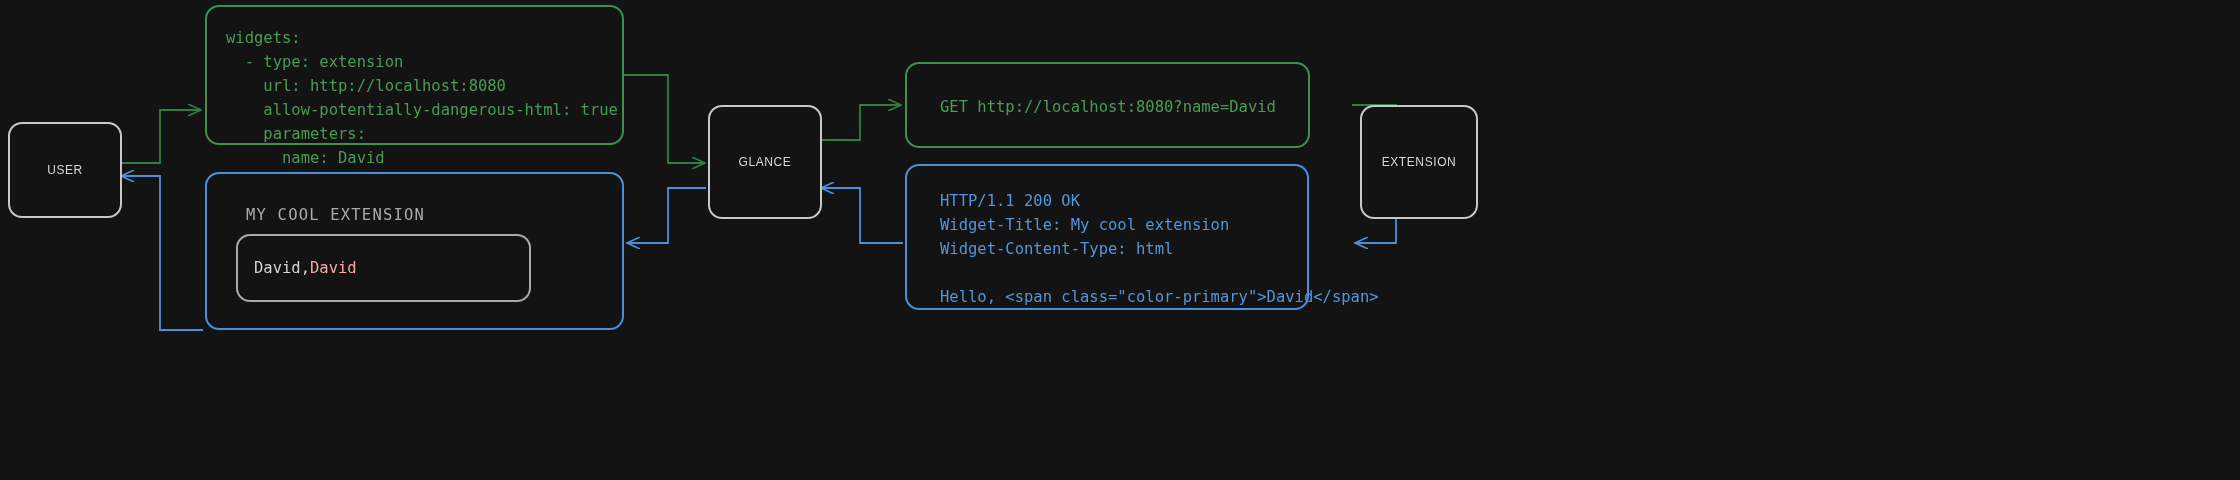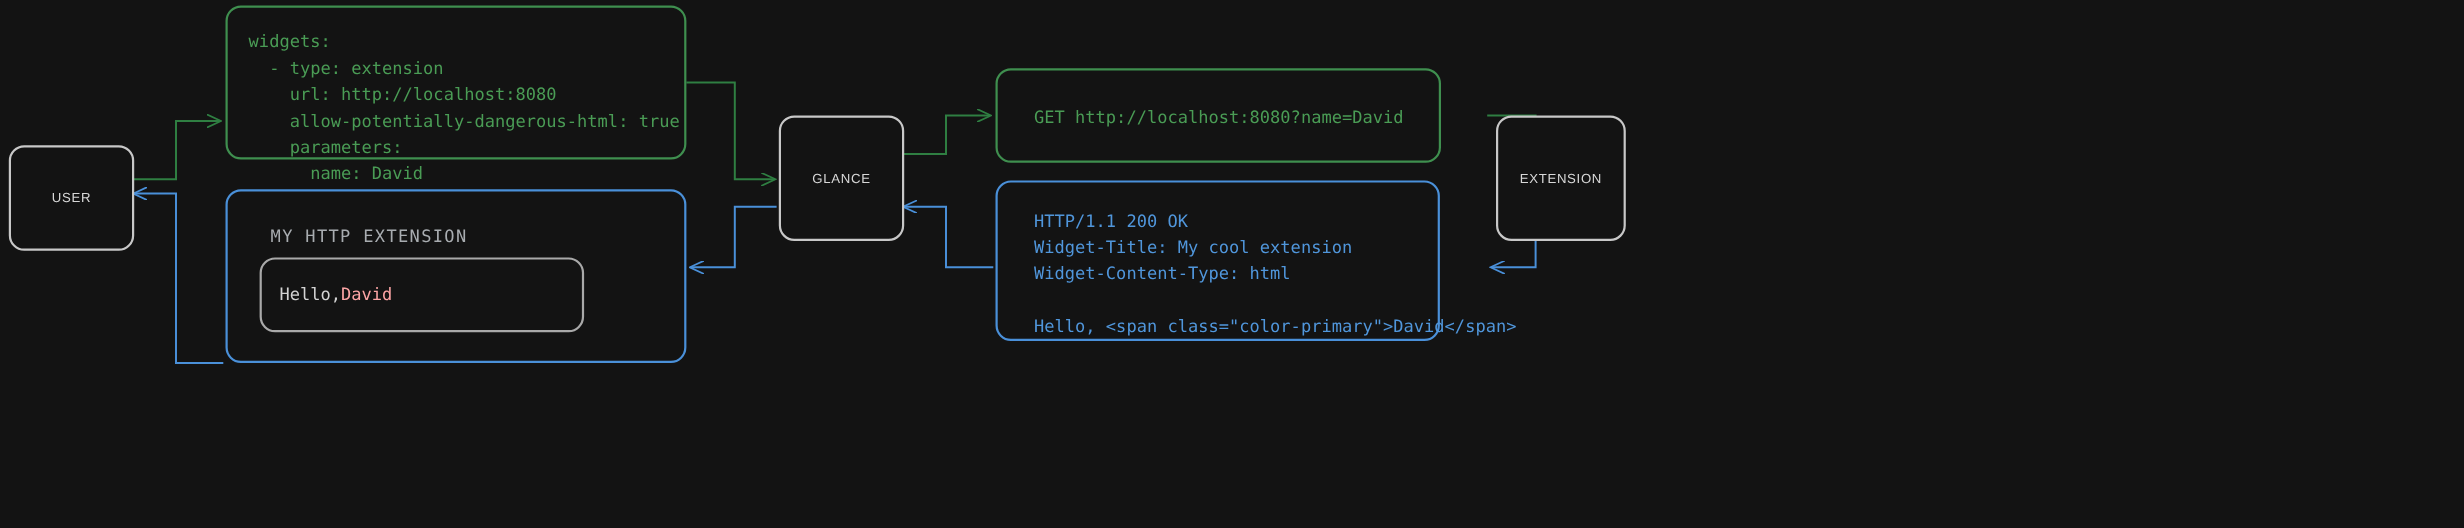--- a/index.html
+++ b/index.html
@@ -90,21 +90,21 @@
     </g>
 
     <g fill="none" stroke="#4a90d9" stroke-width="1.8">
       <path d="M1436,198 L1396,198 L1396,243 L1356,243" marker-end="url(#ah-blue)"></path>
       <path d="M903,243 L860,243 L860,188 L822,188" marker-end="url(#ah-blue)"></path>
       <path d="M706,188 L668,188 L668,243 L628,243" marker-end="url(#ah-blue)"></path>
       <path d="M203,330 L160,330 L160,176 L122,176" marker-end="url(#ah-blue)"></path>
     </g>
   </svg>
 
-  <div class="node" style="left:8px;top:132px;width:110px;height:92px;justify-content:center;">
+  <div class="node" style="left:8px;top:122px;width:110px;height:92px;justify-content:center;">
     <span>USER</span>
   </div>
 
   <div class="node" style="left:708px;top:105px;width:110px;height:110px;">
     <span>GLANCE</span>
   </div>
 
   <div class="node" style="left:1360px;top:105px;width:114px;height:110px;">
     <span>EXTENSION</span>
   </div>
@@ -112,23 +112,23 @@
   <div class="panel green" style="left:205px;top:5px;width:419px;height:140px;">
     <pre class="code green" style="position:absolute;left:19px;top:19px;">widgets:
   - type: extension
     url: http://localhost:8080
     allow-potentially-dangerous-html: true
     parameters:
       name: David</pre>
   </div>
 
   <div class="panel blue" style="left:205px;top:172px;width:419px;height:158px;">
-    <div class="widget-title" style="position:absolute;left:39px;top:32px;">MY HTTP EXTENSION</div>
+    <div class="widget-title" style="position:absolute;left:39px;top:32px;">MY COOL EXTENSION</div>
     <div class="widget-body" style="position:absolute;left:29px;top:60px;width:295px;height:68px;">
-      <span class="widget-text">Hello, </span>
+      <span class="widget-text">David, </span>
         <span class="widget-text accent">David</span>
     </div>
   </div>
 
   <div class="panel green" style="left:905px;top:62px;width:405px;height:86px;">
     <pre class="code green" style="position:absolute;left:33px;top:31px;">GET http://localhost:8080?name=David</pre>
   </div>
 
   <div class="panel blue" style="left:905px;top:164px;width:404px;height:146px;">
     <pre class="code blue" style="position:absolute;left:33px;top:23px;">HTTP/1.1 200 OK

